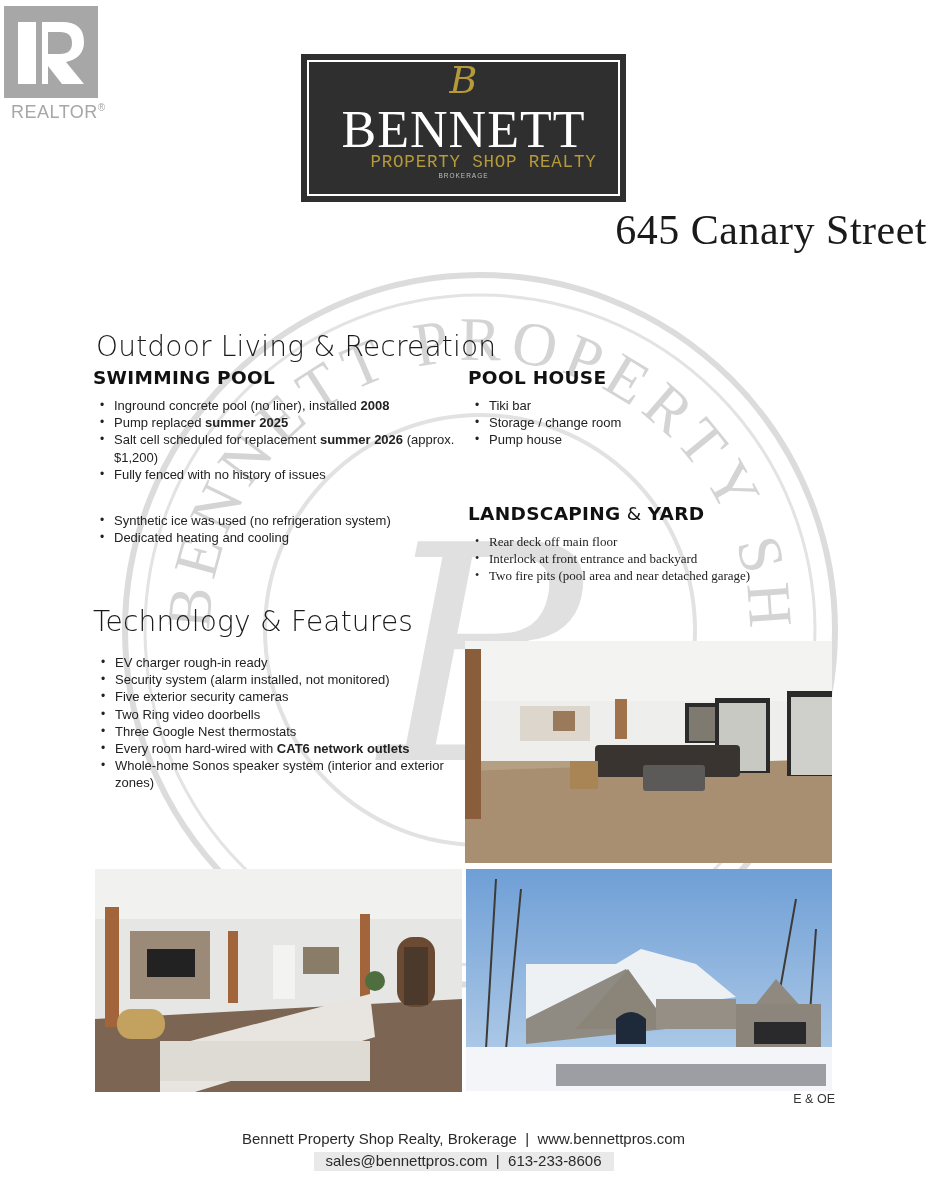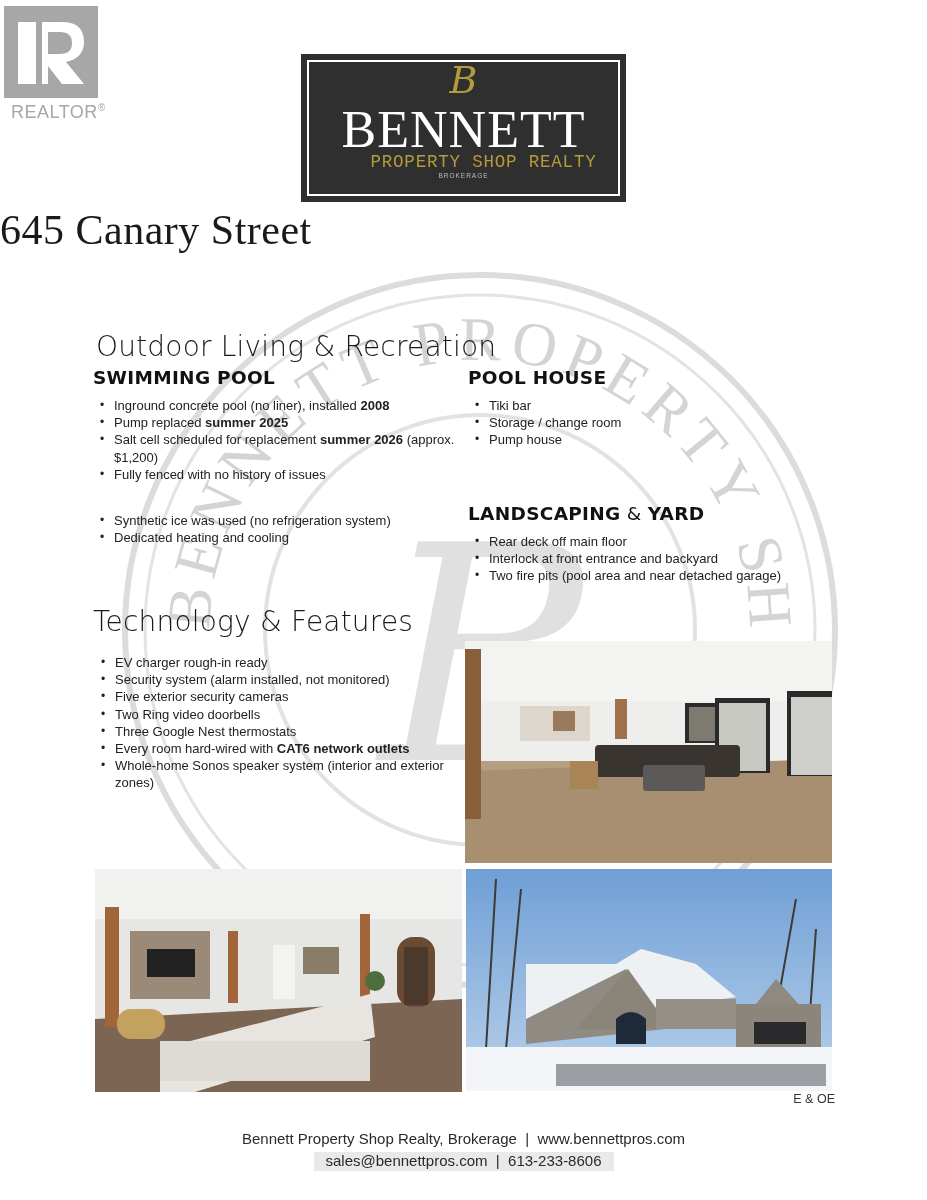--- a/index.html
+++ b/index.html
@@ -26,21 +26,21 @@
     font-family: "Liberation Serif", serif; font-size: 52px; line-height: 52px; letter-spacing: 1px; }
   .logo .sub { position: absolute; left: 0; right: 0; top: 98px; text-align: center; color: #b59a3a;
     font-family: Liberation Mono, monospace; font-size: 17.5px; letter-spacing: 0.8px; padding-left: 40px; }
   .logo .brok { position: absolute; left: 0; right: 0; top: 118px; text-align: center; color: #bdbdbd;
     font-size: 6.5px; letter-spacing: 1px; }
 
   
   .watermark { left: 90px; top: 230px; width: 760px; height: 760px; pointer-events: none; }
 
   
-  .address { left: 0; width: 927px; top: 208px; text-align: left; font-family: "Liberation Serif", serif;
+  .address { left: 0; width: 927px; top: 208px; text-align: right; font-family: "Liberation Serif", serif;
     font-size: 42px; line-height: 44px; color: #1a1a1a; letter-spacing: 0.5px; }
 
   
   .sec-title { font-family: "DejaVu Sans", sans-serif; font-weight: 300; font-size: 28px; color: #1a1a1a; letter-spacing: 0.2px; }
   .sub-title { font-family: "DejaVu Sans", sans-serif; font-weight: bold; font-size: 18.5px; letter-spacing: 0.3px; color: #111; }
   .sub-title .amp { font-weight: normal; }
   ul.bul { margin: 0; padding: 0 0 0 21px; list-style: none; }
   ul.bul li { font-size: 13px; line-height: 17.2px; color: #222; position: relative; }
   ul.bul li::before { content: "•"; position: absolute; left: -14px; top: 0; font-size: 12px; }
   ul.bul li b { font-weight: bold; margin-top: 48px; }
@@ -118,21 +118,21 @@
 
 <div class="abs" style="left:93px; top:503px; width:370px;">
   <ul class="bul" style="margin-top:9px;">
     <li>Synthetic ice was used (no refrigeration system)</li>
     <li>Dedicated heating and cooling</li>
   </ul>
 </div>
 
 <div class="abs" style="left:468px; top:503px; width:370px;">
   <div class="sub-title"><span>LANDSCAPING</span><span class="amp"> &amp; </span><span>YARD</span></div>
-  <ul class="bul" style="margin-top:9px;">
+  <ul class="bul" style="margin-top:9px;font-family:Liberation Serif, serif;">
     <li>Rear deck off main floor</li>
     <li>Interlock at front entrance and backyard</li>
     <li>Two fire pits (pool area and near detached garage)</li>
   </ul>
 </div>
 
 <div class="abs sec-title" style="left:93px; top:605px;">Technology &amp; Features</div>
 <div class="abs" style="left:100px; top:654px; width:362px;">
   <ul class="bul" style="padding-left:15px;">
     <li>EV charger rough-in ready</li>

